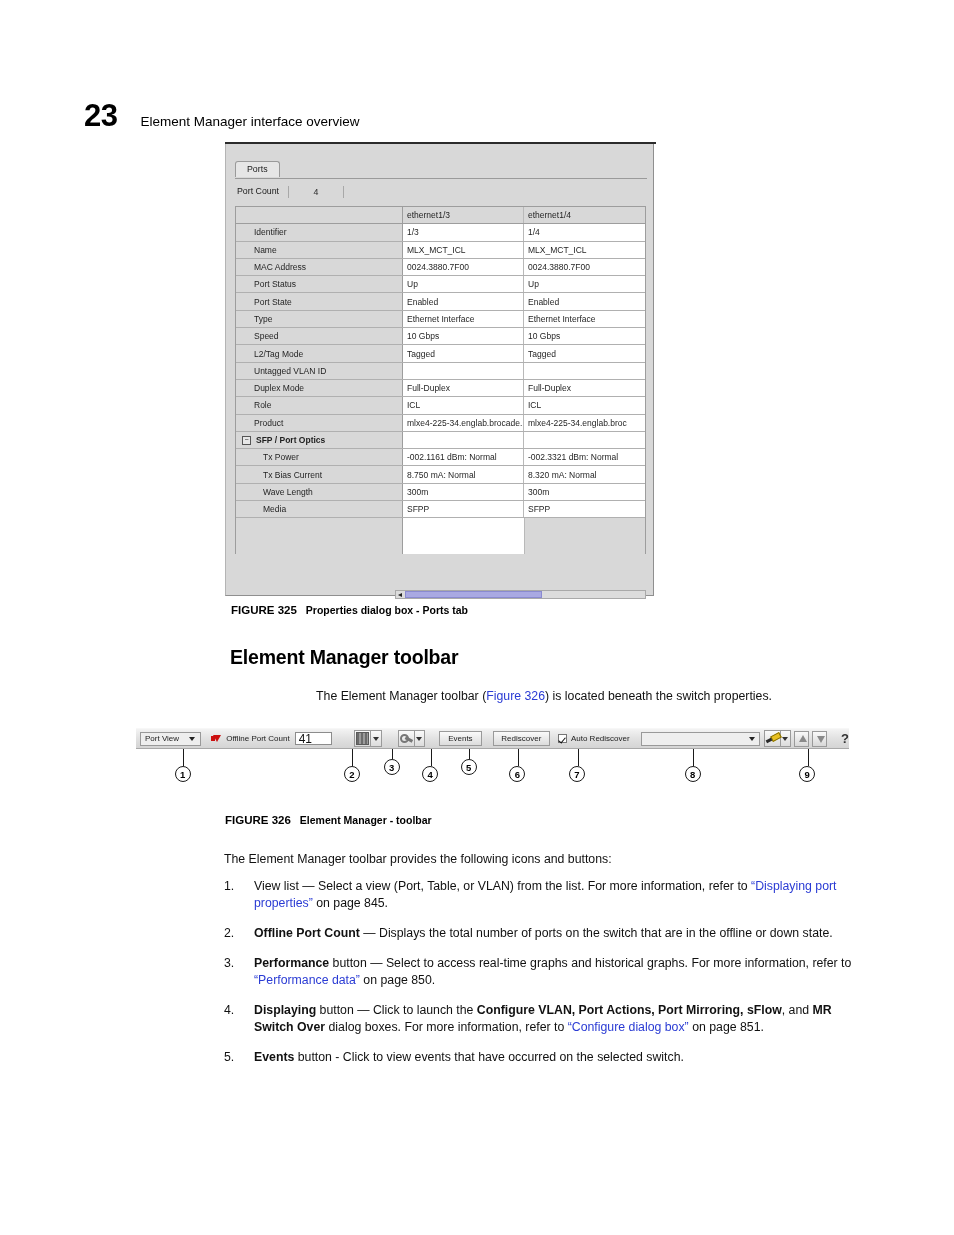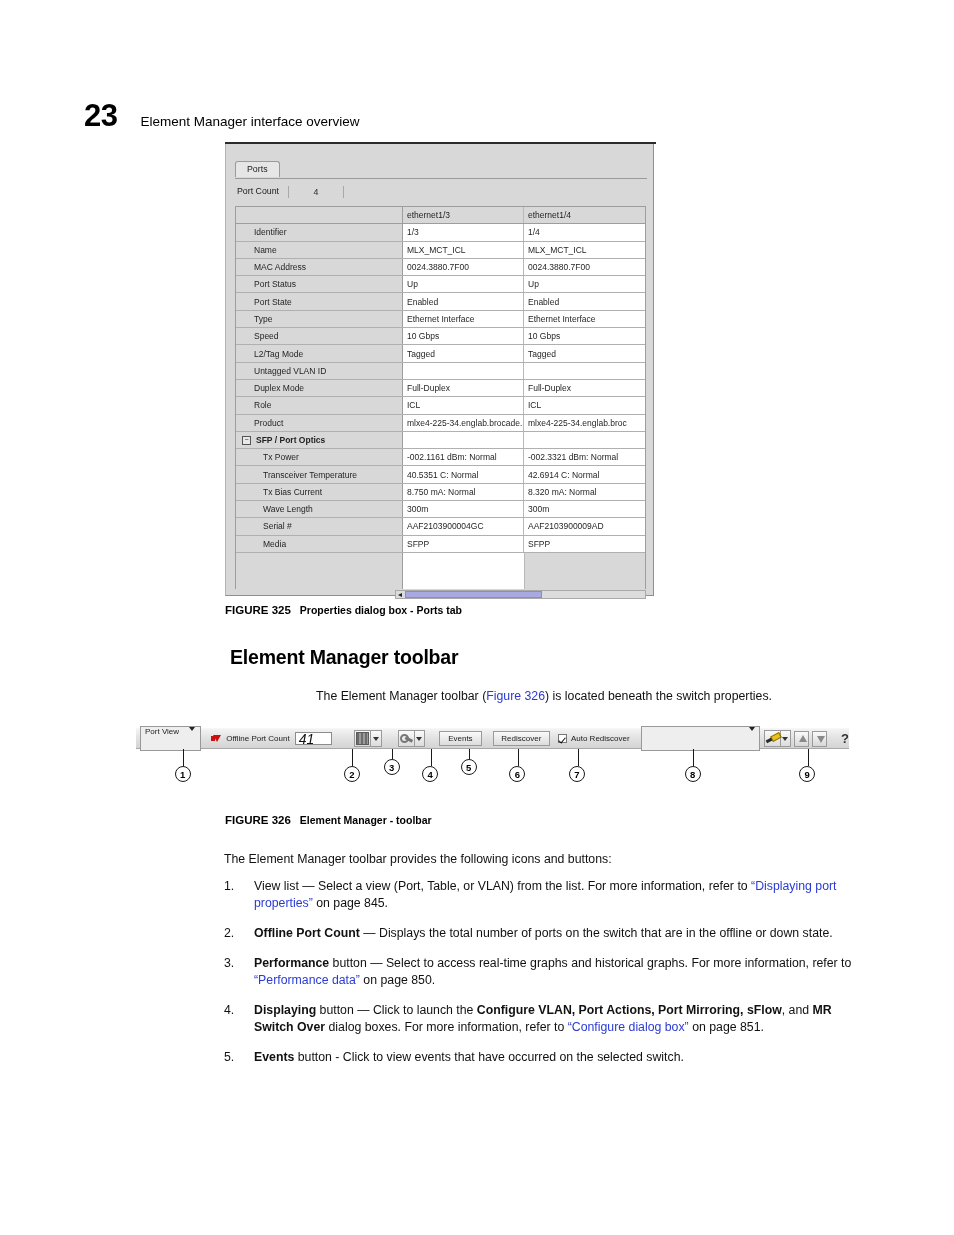--- a/index.html
+++ b/index.html
@@ -233,21 +233,21 @@
   .fig-caption .fig-tag {
     font-weight: bold;
     font-size: 11.5px;
     margin-right: 9px;
     white-space: nowrap;
   }
   .fig-caption .fig-text {
     font-weight: bold;
     font-size: 10.5px;
   }
-  #caption-325 { left: 225px; top: 604px; }
+  #caption-325 { left: 231px; top: 604px; }
   #caption-326 { left: 225px; top: 814px; }
 
   
   .section-heading {
     position: absolute;
     left: 230px;
     top: 646px;
     font-size: 19.5px;
     font-weight: bold;
     letter-spacing: -0.2px;
@@ -278,24 +278,25 @@
     background: linear-gradient(180deg,#f3f3f3 0%, #e2e2e2 48%, #d4d4d4 100%);
     border-top: 1px solid #f7f7f7;
     border-bottom: 1px solid #a8a8a8;
     display: flex;
     align-items: center;
     box-sizing: border-box;
     font-size: 8px;
     color: #1c1c1c;
   }
   .tb-combo {
-    height: 25px;
+    height: 14px;
     background: #eeeeee;
     border: 1px solid #999;
     display: flex;
+    align-items: center;
     box-sizing: border-box;
     margin-left: 4px;
   }
   .tb-combo .cb-text {
     padding: 0 6px 0 4px;
     white-space: nowrap;
     font-size: 8px;
   }
   .caret {
     width: 0; height: 0;
@@ -320,26 +321,25 @@
   .tb-label {
     margin-left: 4px;
     white-space: nowrap;
     font-size: 8px;
   }
   .tb-textbox {
     height: 13px;
     border: 1px solid #8c8c8c;
     background: #ffffff;
     margin-left: 5px;
-    font-size: 14px;
+    font-size: 12px;
     line-height: 13px;
     padding: 0 3px;
     box-sizing: border-box;
     color: #111;
-    font-style: italic;
   }
   .tb-btn {
     height: 17px;
     min-width: 17px;
     background: linear-gradient(180deg,#fafafa,#dcdcdc);
     border: 1px solid #9a9a9a;
     box-sizing: border-box;
     display: flex;
     align-items: center;
     justify-content: center;
@@ -600,38 +600,28 @@
           </div>
           <div class="gcell-val"></div>
           <div class="gcell-val last"></div>
         </div>
         <div class="grow">
           <div class="gcell-label indent1">Tx Power</div>
           <div class="gcell-val">-002.1161 dBm: Normal</div>
           <div class="gcell-val last">-002.3321 dBm: Normal</div>
         </div>
         <div class="grow">
-          <div class="gcell-label indent1">Transceiver Temperature</div>
-          <div class="gcell-val">40.5351 C: Normal</div>
-          <div class="gcell-val last">42.6914 C: Normal</div>
-        </div>
-        <div class="grow">
           <div class="gcell-label indent1">Tx Bias Current</div>
           <div class="gcell-val">8.750 mA: Normal</div>
           <div class="gcell-val last">8.320 mA: Normal</div>
         </div>
         <div class="grow">
           <div class="gcell-label indent1">Wave Length</div>
           <div class="gcell-val">300m</div>
           <div class="gcell-val last">300m</div>
-        </div>
-        <div class="grow">
-          <div class="gcell-label indent1">Serial #</div>
-          <div class="gcell-val">AAF2103900004GC</div>
-          <div class="gcell-val last">AAF2103900009AD</div>
         </div>
         <div class="grow">
           <div class="gcell-label indent1">Media</div>
           <div class="gcell-val">SFPP</div>
           <div class="gcell-val last">SFPP</div>
         </div>
         <div class="grid-filler">
           <div class="ff-lbl"></div>
           <div class="ff-val"></div>
           <div class="ff-val2"></div>

